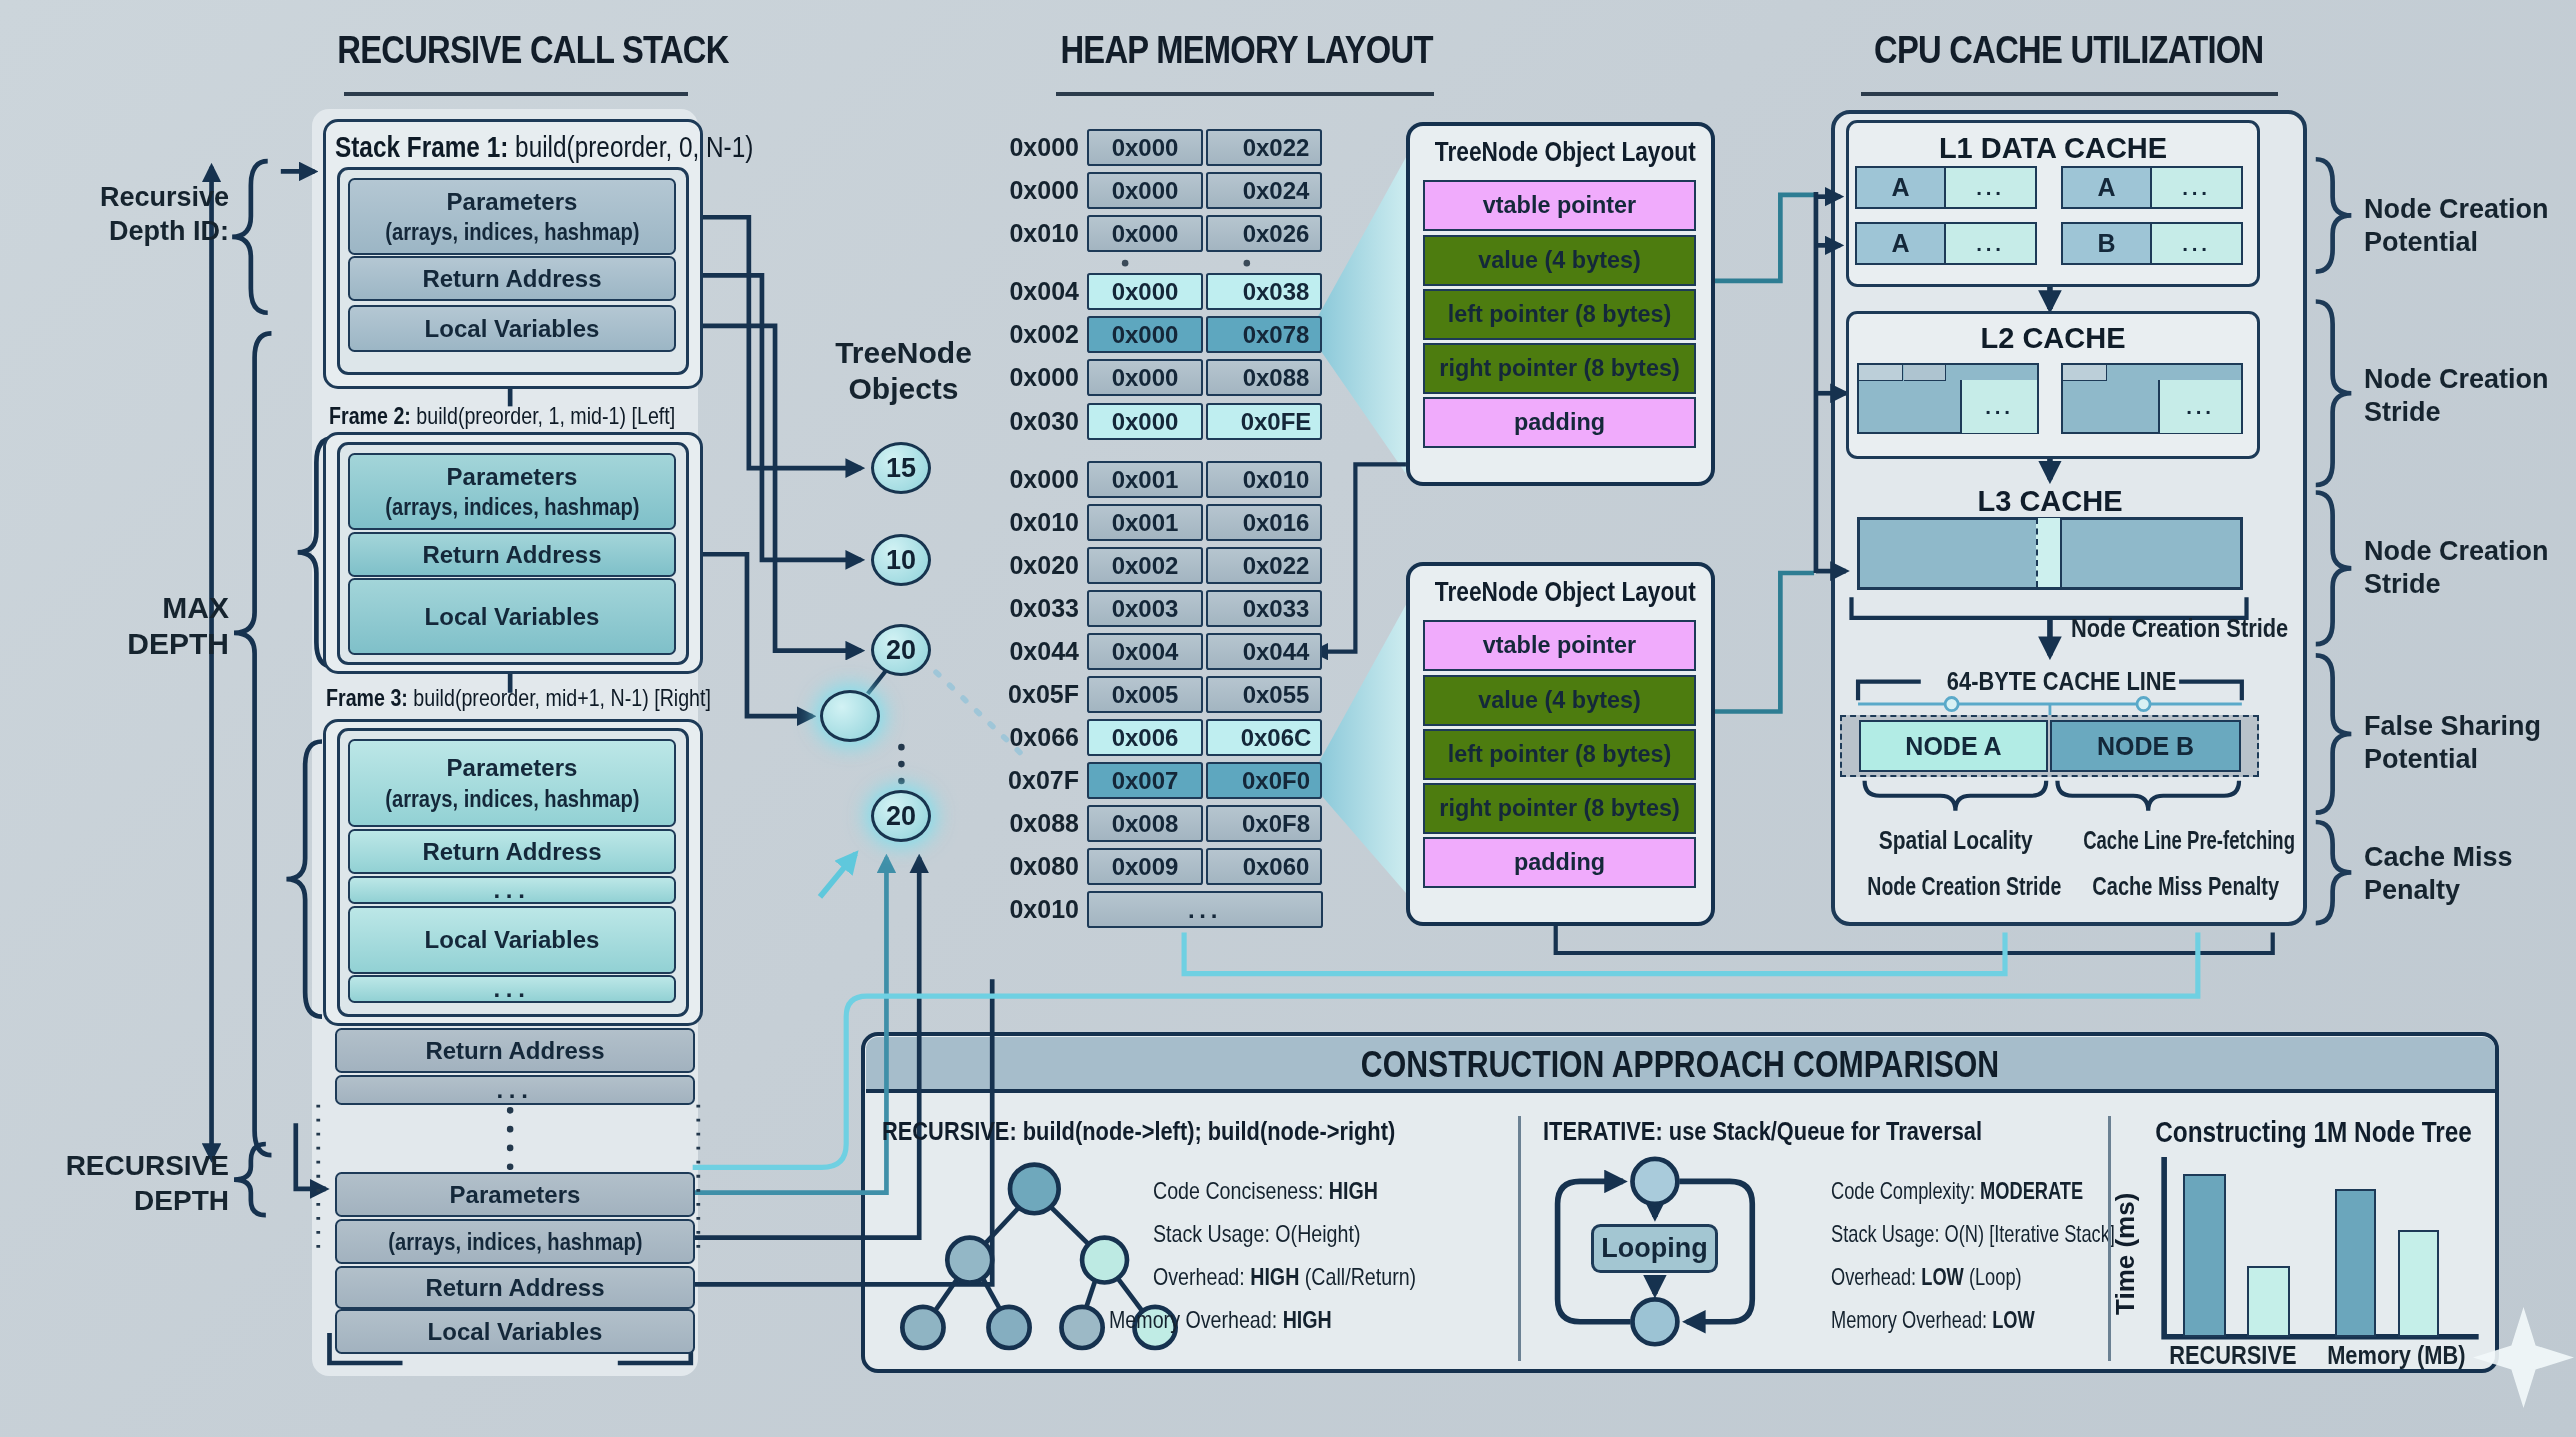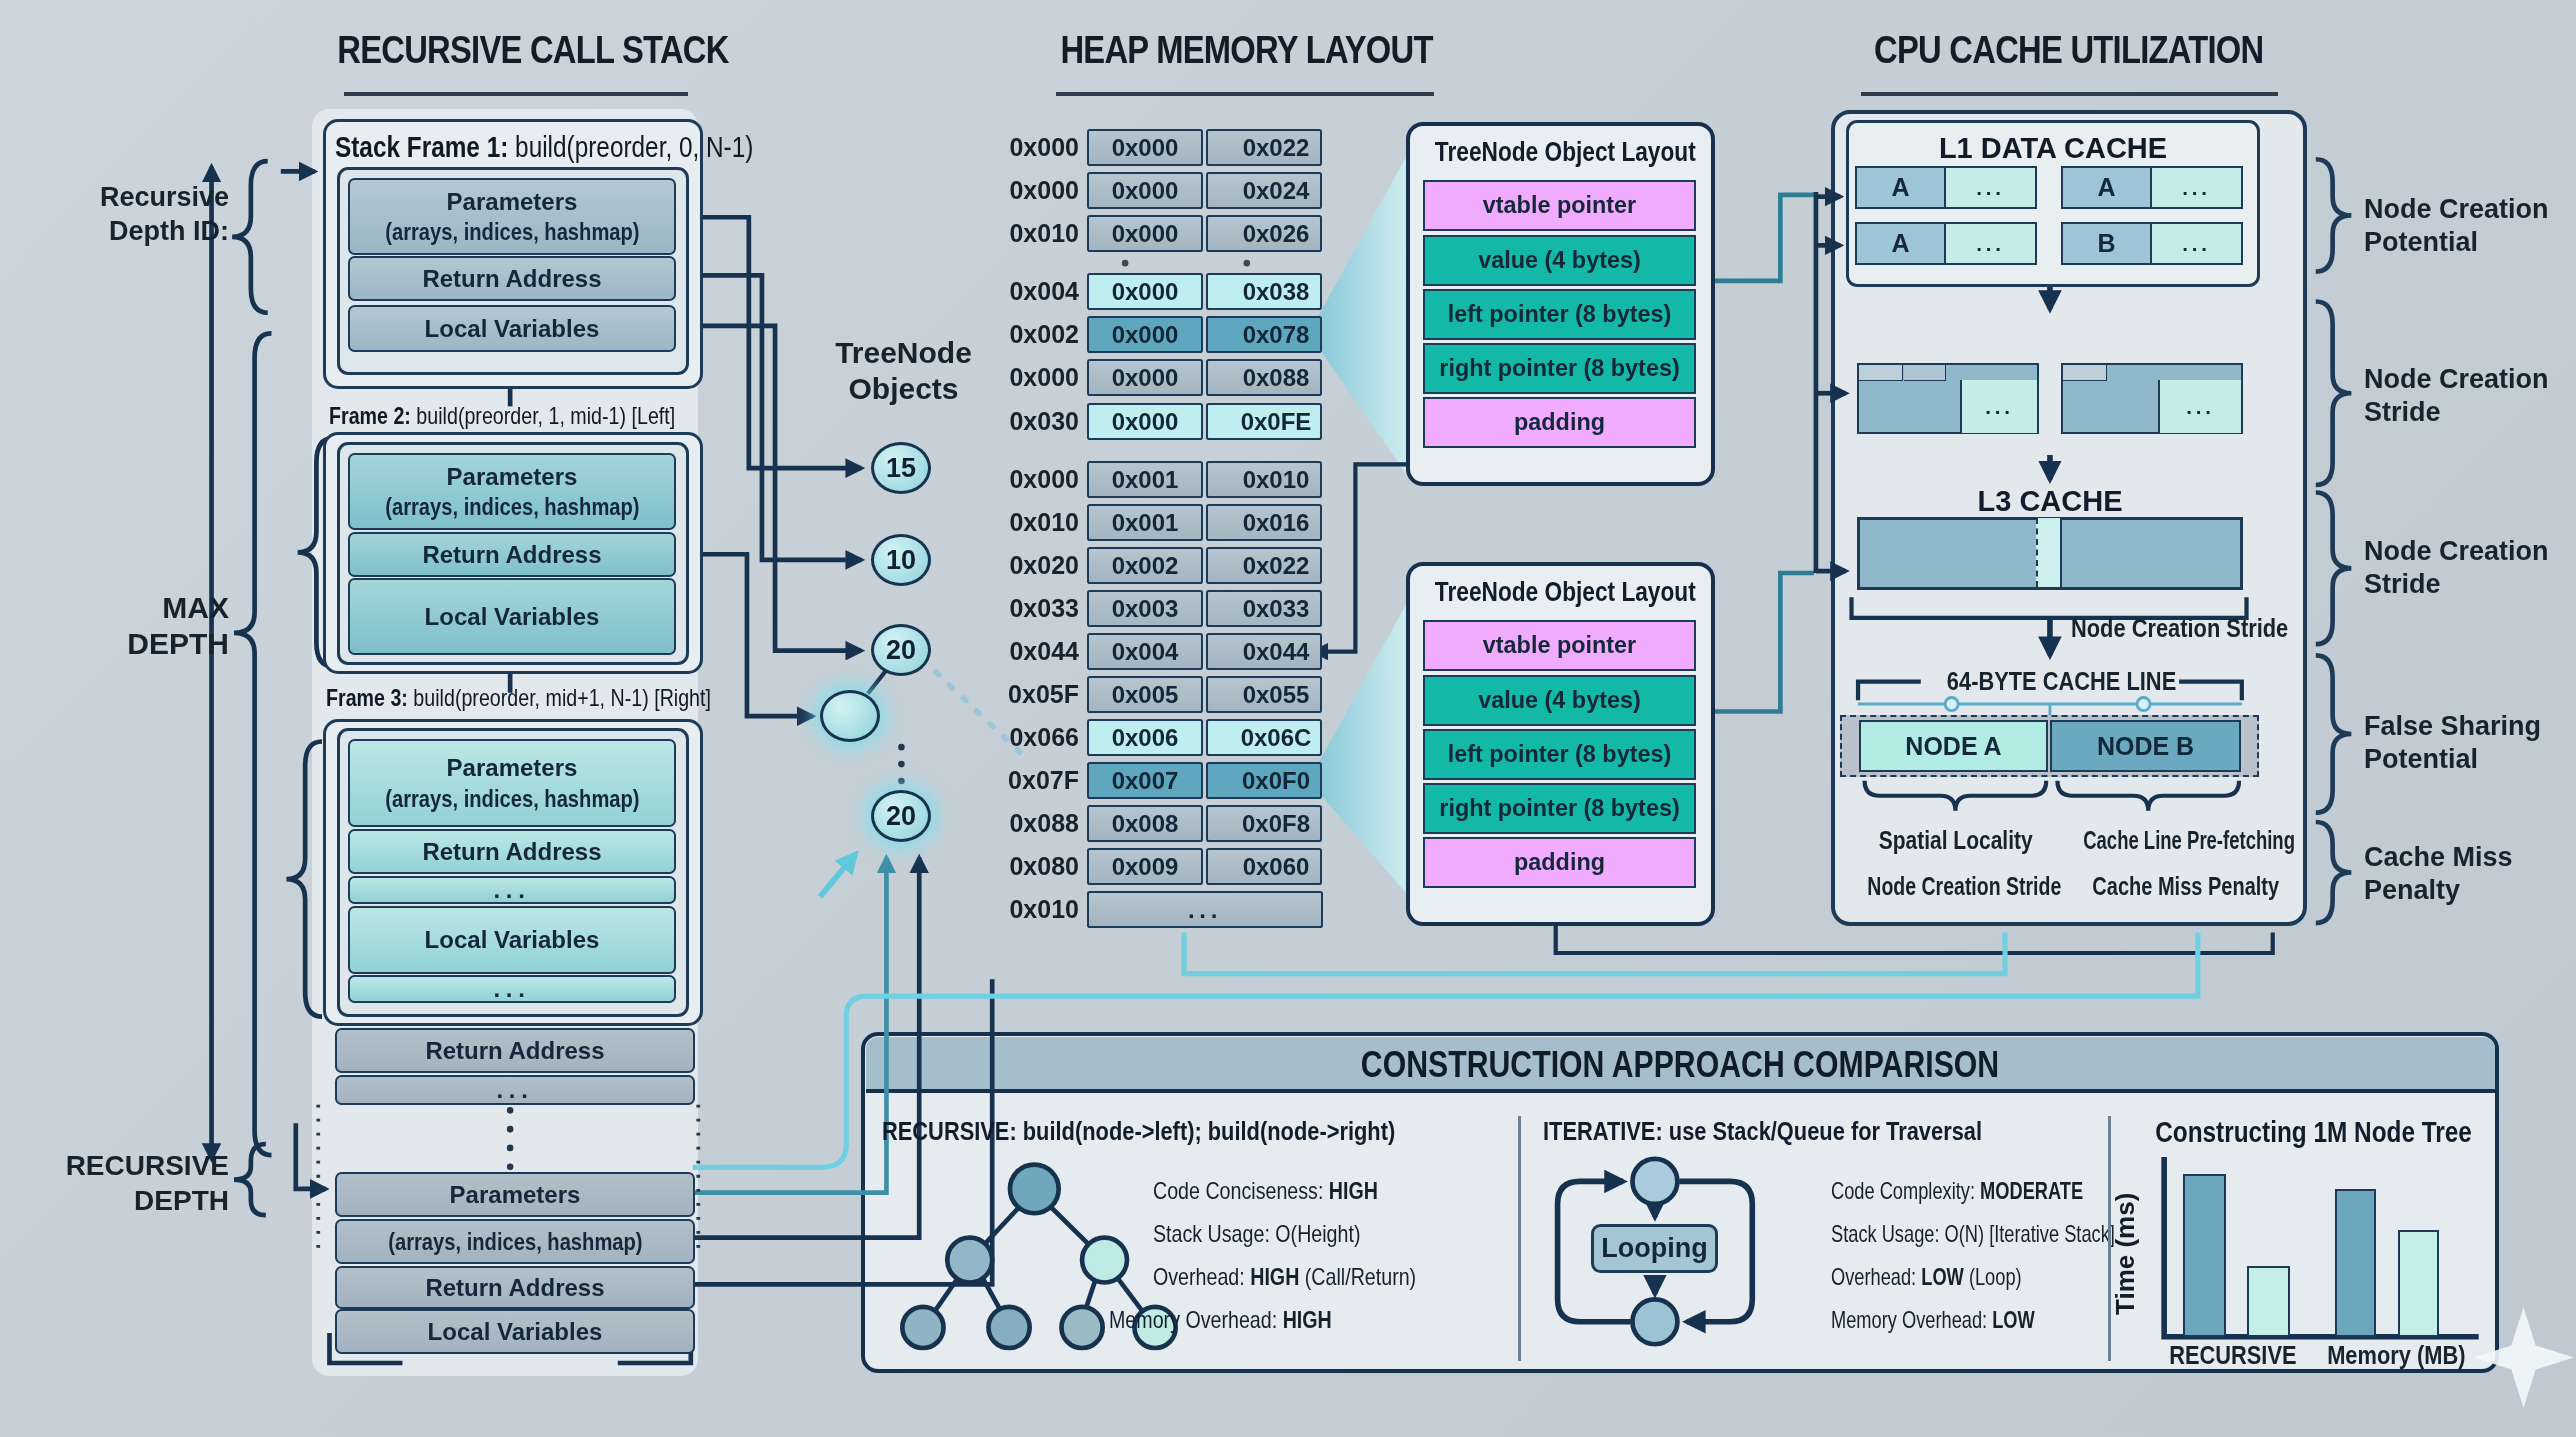--- a/index.html
+++ b/index.html
@@ -28,21 +28,21 @@
   .hrow{position:absolute;left:988px;width:315px;height:37px;z-index:3;margin-left:20px;}
   .haddr{position:absolute;left:0;top:3.7px;width:71px;text-align:right;font-weight:bold;font-size:25px;color:#15232f;}
   .hcell{position:absolute;top:0;width:116px;height:37px;border:2.8px solid #1d3a57;border-radius:2.8px;
     display:flex;align-items:center;justify-content:center;font-weight:bold;font-size:24px;color:#142739;
     background:linear-gradient(180deg,#b6c5cf,#a3b5c1);box-sizing:border-box;}
   .hc1{left:79px;} .hc2{left:198px;padding-left:24px;}
   .hl-light{background:#bfeef0;} .hl-dark{background:#5ea7bf;}
   .laybox{position:absolute;border:4.7px solid #15314e;border-radius:17px;background:#e8eef1;z-index:3;}
   .layrow{position:absolute;left:13px;width:273px;border:2.8px solid #1d3a57;display:flex;align-items:center;justify-content:center;
     font-weight:bold;font-size:23.4px;color:#14283a;box-sizing:border-box;}
-  .lgray{background:#f0abfc;} .lcyan{background:#14b8a6;}
+  .lgray{background:#f0abfc;} .lcyan{background:#4d7c0f;}
   .circ{position:absolute;width:60px;height:52px;border:3.7px solid #17344f;border-radius:50%;
     background:radial-gradient(circle at 35% 30%,#d2f2f4,#8fd2da);display:flex;align-items:center;justify-content:center;
     font-weight:bold;font-size:27px;color:#123;z-index:3;box-sizing:border-box;}
   .glow{box-shadow:0 0 20.6px 5.6px rgba(120,224,238,.85);}
   .lbl{font-weight:bold;color:#16242f;z-index:3;}
   .cachebox{position:absolute;border:3.7px solid #1d3a57;border-radius:11.2px;background:#e9eef1;z-index:3;}
   .ctit{position:absolute;width:100%;text-align:center;font-weight:bold;font-size:29px;color:#101d29;}
   .paircell{position:absolute;height:43px;border:2.8px solid #1d3a57;z-index:3;box-sizing:border-box;display:flex;}
   .pl{width:50%;background:#9ec5d6;display:flex;align-items:center;justify-content:center;font-weight:bold;font-size:25px;color:#14283a;border-right:2.8px solid #1d3a57;box-sizing:border-box;}
   .pr{width:50%;background:#c6ece8;display:flex;align-items:center;justify-content:center;font-weight:bold;font-size:20.6px;letter-spacing:3.7px;color:#14283a;}
@@ -403,20 +403,23 @@
     </div>
   <div class="paircell" style="left:1855px;top:222px;width:182px;">
       <div class="pl">A</div>
       <div class="pr">...</div>
     </div>
   <div class="paircell" style="left:2061px;top:222px;width:182px;">
       <div class="pl">B</div>
       <div class="pr">...</div>
     </div>
 
+  <div class="cachebox" style="left:1846px;top:311px;width:408px;height:142px;">
+    <div class="ctit" style="top:7.5px;">L2 CACHE</div>
+  </div>
   <div class="abs z3" style="left:1857px;top:363px;width:182px;height:71px;border:2.8px solid #1d3a57;box-sizing:border-box;background:#8fb9ca;">
     <div class="abs" style="left:0;top:0;width:43px;height:15px;background:#bccfd9;border-right:1.9px solid #1d3a57;border-bottom:1.9px solid #1d3a57;"></div>
     <div class="abs" style="left:45px;top:0;width:41px;height:15px;background:#aec4d0;border-right:1.9px solid #1d3a57;border-bottom:1.9px solid #1d3a57;"></div>
     <div class="abs" style="right:0;top:15px;width:75px;height:53px;background:#c6ece8;border-left:2.8px solid #1d3a57;display:flex;align-items:center;justify-content:center;font-weight:bold;font-size:20.6px;letter-spacing:3.7px;color:#14283a;">...</div>
   </div>
   <div class="abs z3" style="left:2061px;top:363px;width:182px;height:71px;border:2.8px solid #1d3a57;box-sizing:border-box;background:#8fb9ca;">
     <div class="abs" style="left:0;top:0;width:43px;height:15px;background:#bccfd9;border-right:1.9px solid #1d3a57;border-bottom:1.9px solid #1d3a57;"></div>
     <div class="abs" style="right:0;top:15px;width:81px;height:53px;background:#c6ece8;border-left:2.8px solid #1d3a57;display:flex;align-items:center;justify-content:center;font-weight:bold;font-size:20.6px;letter-spacing:3.7px;color:#14283a;">...</div>
   </div>
 

